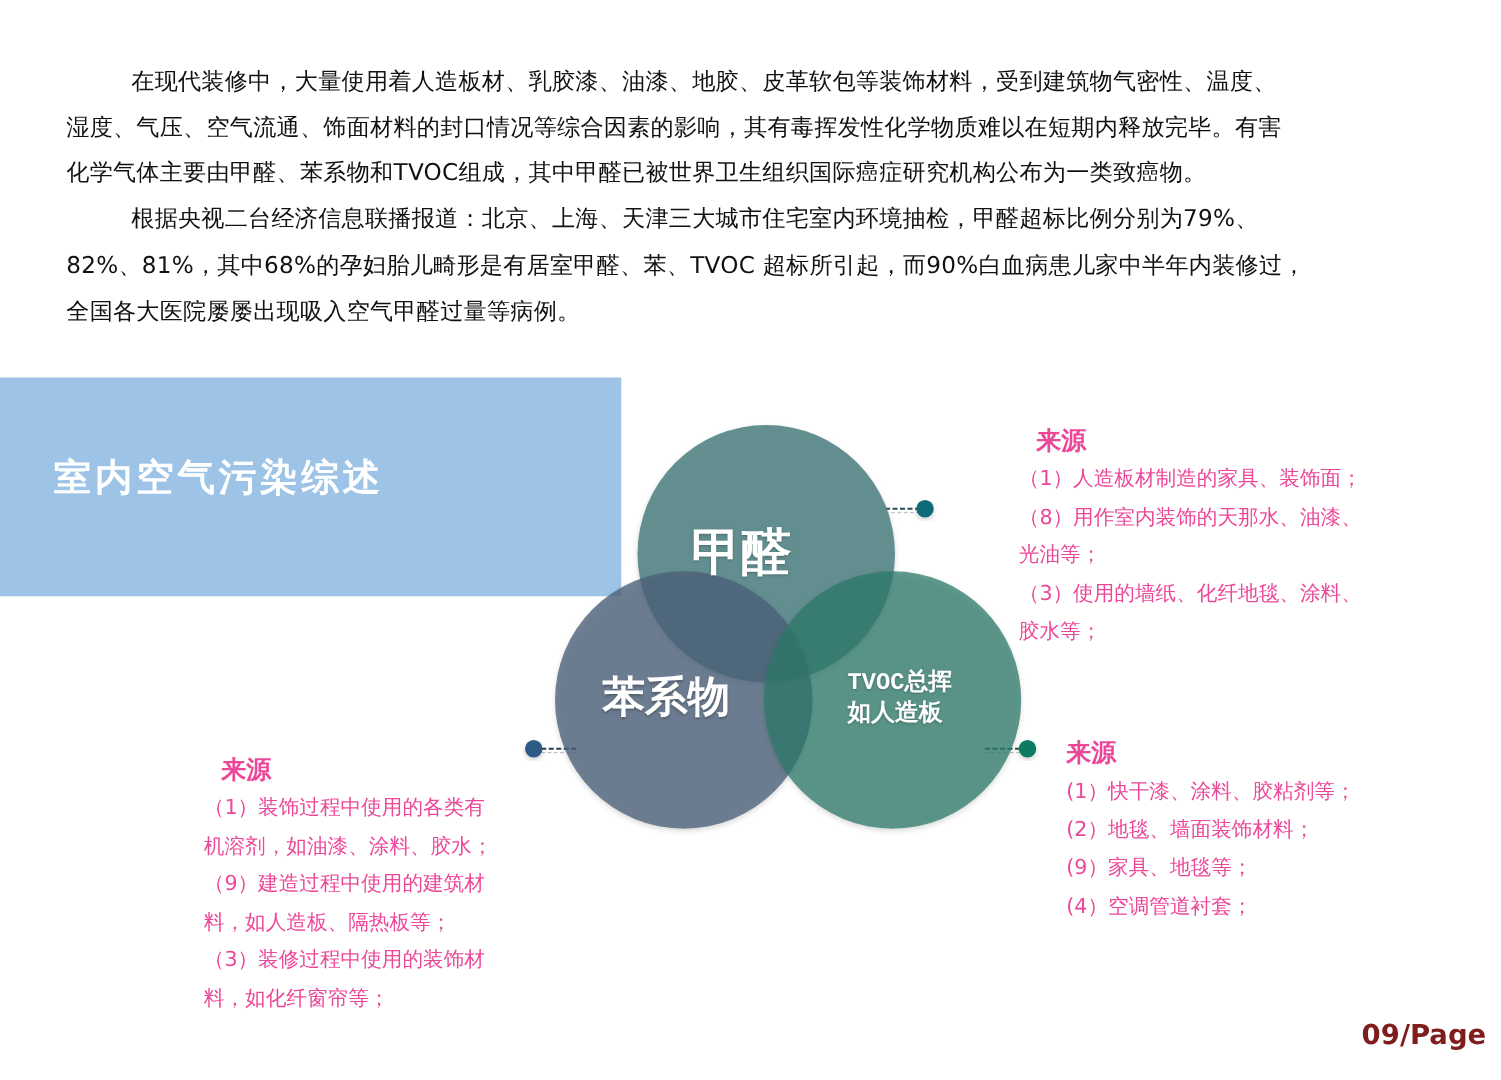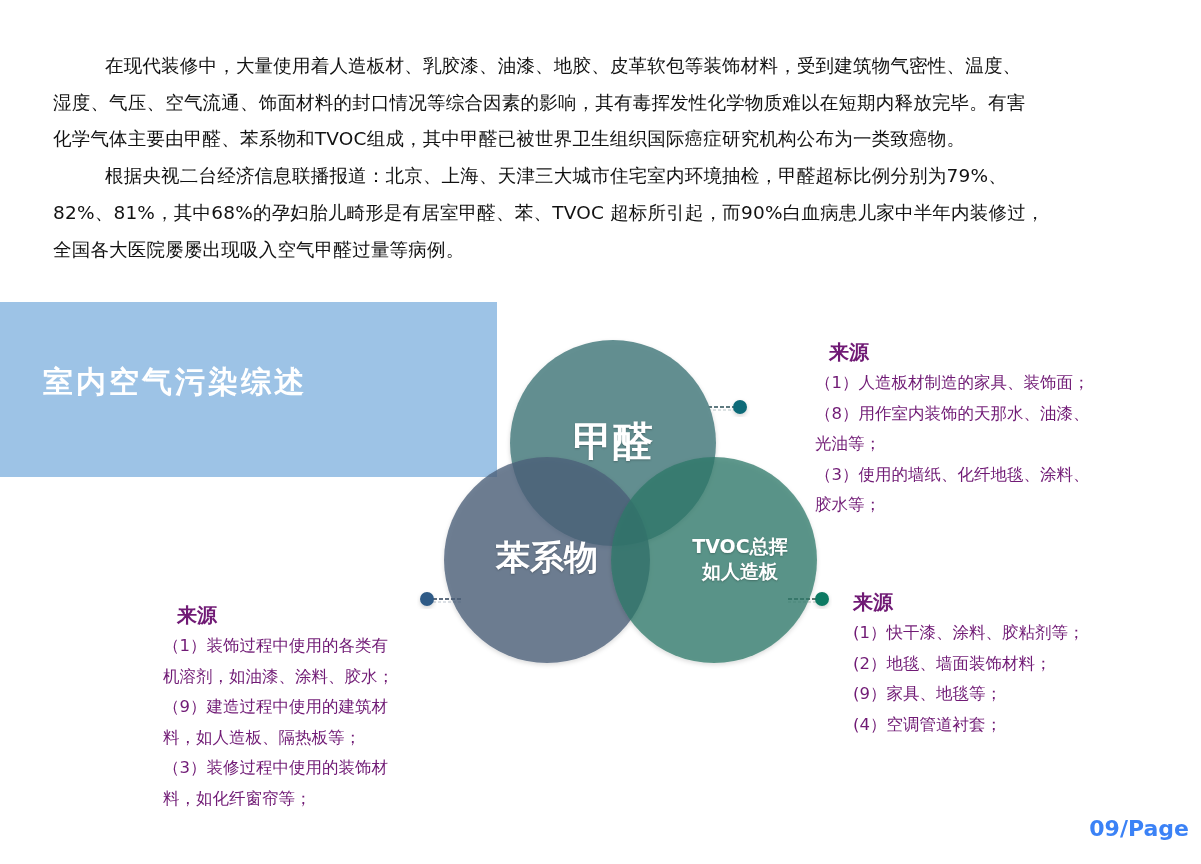--- a/index.html
+++ b/index.html
@@ -23,39 +23,39 @@
   .banner-title {
     position: absolute; left: 43px; top: 362px;
     font-size: 30px; font-weight: bold; color: #ffffff; letter-spacing: 3px;
     white-space: nowrap;
   }
 
   .venn { position: absolute; left: 0; top: 0; width: 1201px; height: 864px; pointer-events: none; }
   .venn circle.c { pointer-events: auto; }
 
   .circle-label {
-    position: absolute; color: #ffffff; font-weight: bold; text-align: center;
-    white-space: nowrap; text-shadow: 0 1px 2px rgba(0,0,0,0.25);
+    position: absolute; color: #ffffff; font-weight: bold; text-align: left;
+    white-space: nowrap; text-shadow: 0 1px 2px rgba(0,0,0,0.25); font-family: Liberation Mono, monospace;
   }
   .lbl-top { left: 553px; top: 414px; width: 120px; font-size: 40px; }
   .lbl-left { left: 482px; top: 535px; width: 130px; font-size: 34px; }
   .lbl-right { left: 678px; top: 534px; width: 124px; font-size: 19px; line-height: 25px; }
 
-  .src { position: absolute; font-size: 16.5px; line-height: 30.5px; color: #701a75; }
+  .src { position: absolute; font-size: 16.5px; line-height: 30.5px; color: #ec4899; }
   .src .title { font-weight: bold; font-size: 20px; line-height: 28px; margin-bottom: 2px; }
   .src .line { display: block; white-space: nowrap; }
   .src-top { left: 815px; top: 338px; }
   .src-top .title { margin-left: 14px; }
   .src-right { left: 853px; top: 588px; }
   .src-left { left: 163px; top: 601px; }
   .src-left .title { margin-left: 14px; }
 
   .page-num {
     position: absolute; right: 12px; top: 816px;
-    font-size: 22px; font-weight: bold; color: #3b82f6; white-space: nowrap; text-align: right;
+    font-size: 22px; font-weight: bold; color: #7f1d1d; white-space: nowrap; text-align: right;
   }
 </style>
 </head>
 <body>
 
 <div class="intro">
   <span class="line indent">在现代装修中，大量使用着人造板材、乳胶漆、油漆、地胶、皮革软包等装饰材料，受到建筑物气密性、温度、</span>
   <span class="line">湿度、气压、空气流通、饰面材料的封口情况等综合因素的影响，其有毒挥发性化学物质难以在短期内释放完毕。有害</span>
   <span class="line">化学气体主要由甲醛、苯系物和TVOC组成，其中甲醛已被世界卫生组织国际癌症研究机构公布为一类致癌物。</span>
   <span class="line indent">根据央视二台经济信息联播报道：北京、上海、天津三大城市住宅室内环境抽检，甲醛超标比例分别为79%、</span>

